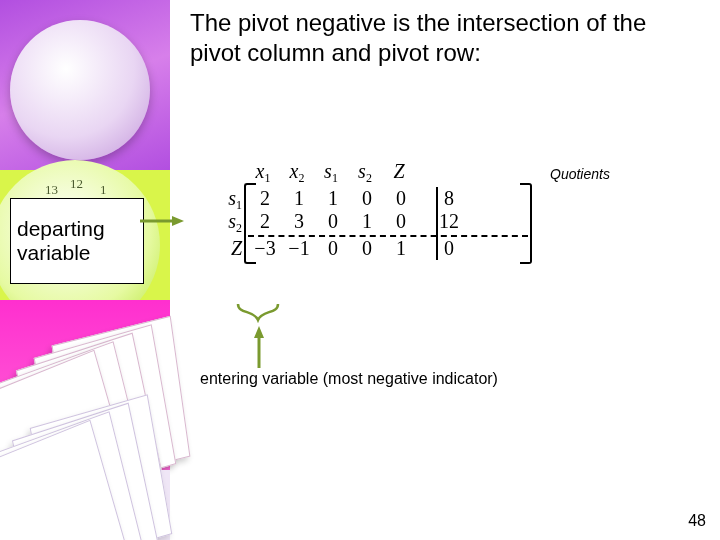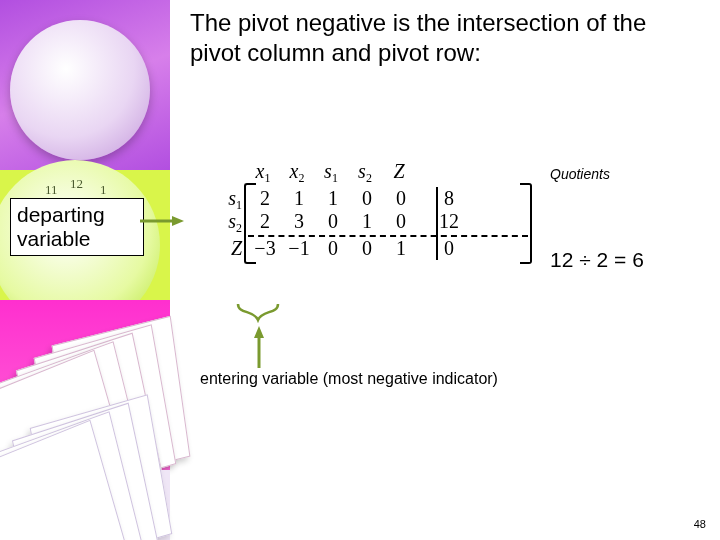--- a/index.html
+++ b/index.html
@@ -121,21 +121,21 @@
     border-top:2px dashed #000;
     height:0;
     margin-left:36px; margin-right:0px;
   }
 
   
   .departing-box {
     position:absolute;
     left:-160px; top:198px;
     width:120px;
-    padding:4px 6px;
+    padding:18px 6px;
     border:1.5px solid #000;
     background:#fff;
     font-size:21px;
     line-height:1.15;
     text-align:left;
   }
   .dep-arrow {
     position:absolute;
     left:-30px; top:216px;
     width:44px; height:10px;
@@ -168,38 +168,38 @@
   }
   .ent-arrow {
     position:absolute;
     left:84px; top:326px;
     width:10px; height:42px;
   }
 
   .pagenum {
     position:absolute;
     right:14px; bottom:10px;
-    font-size:11px;
+    font-size:16px;
     color:#000;
   }
 
   svg { display:block; }
 </style>
 </head>
 <body>
 
 <div class="sidebar">
   <div class="sb-tile tile1">
     <div class="clockface"></div>
   </div>
   <div class="sb-tile tile2">
     <div class="clockface"></div>
     <span class="tick" style="left:70px; top:6px;">12</span>
     <span class="tick" style="left:100px; top:12px;">1</span>
-    <span class="tick" style="left:45px; top:12px;">11</span>
+    <span class="tick" style="left:45px; top:12px;">13</span>
     <span class="tick" style="left:122px; top:30px;">2</span>
     <span class="tick" style="left:26px; top:30px;">10</span>
     <span class="tick" style="left:134px; top:58px;">3</span>
     <span class="tick" style="left:16px; top:58px;">9</span>
   </div>
   <div class="sb-tile tile3">
     <div class="sheet" style="left:60px; top:30px; transform:rotate(-8deg) skewY(-6deg);"></div>
     <div class="sheet" style="left:44px; top:40px; transform:rotate(-10deg) skewY(-6deg);"></div>
     <div class="sheet" style="left:28px; top:50px; transform:rotate(-12deg) skewY(-6deg);"></div>
     <div class="sheet" style="left:12px; top:60px; transform:rotate(-14deg) skewY(-6deg);"></div>
@@ -219,21 +219,20 @@
 
   <div class="departing-box">departing variable</div>
   <div class="dep-arrow">
     <svg width="44" height="10" viewBox="0 0 44 10">
       <line x1="0" y1="5" x2="34" y2="5" stroke="#7a9a2f" stroke-width="3"></line>
       <polygon points="44,5 32,0 32,10" fill="#7a9a2f"></polygon>
     </svg>
   </div>
 
   <div class="quotients-lbl">Quotients</div>
-  <div class="q2">12 ÷ 2 = 6</div>
 
   <div class="tableau">
     <div class="hdr-row">
       <span class="rowlbl"></span>
       <span class="cell"><span>x</span><span class="sub">1</span></span>
       <span class="cell"><span>x</span><span class="sub">2</span></span>
       <span class="cell"><span>s</span><span class="sub">1</span></span>
       <span class="cell"><span>s</span><span class="sub">2</span></span>
       <span class="cell" style="font-style:italic;">Z</span>
       <span class="aug"></span>

